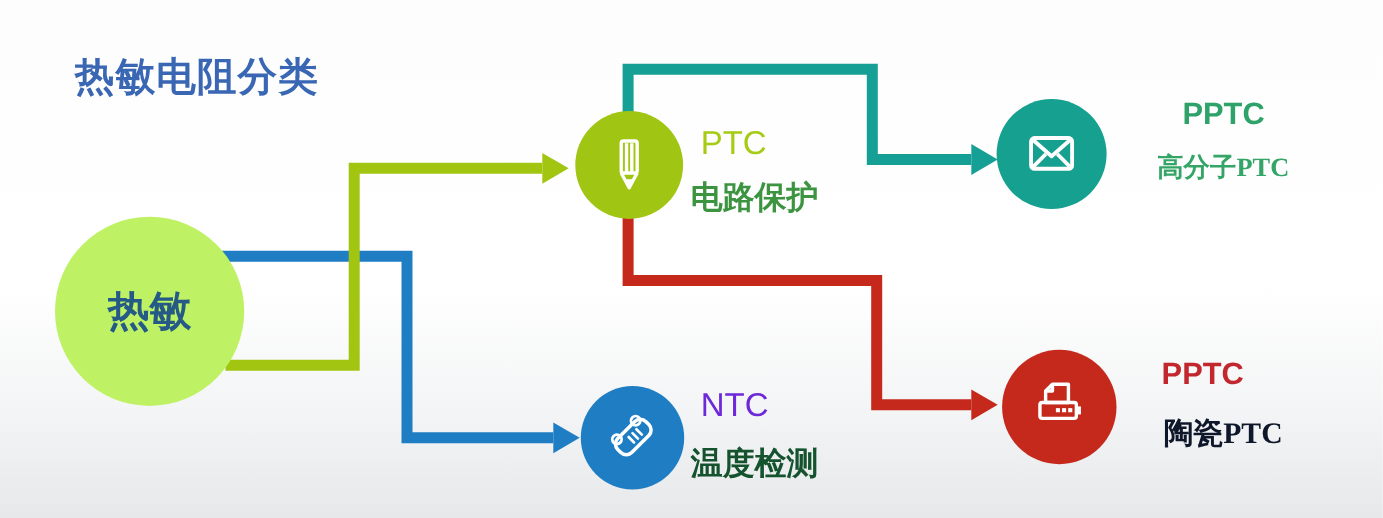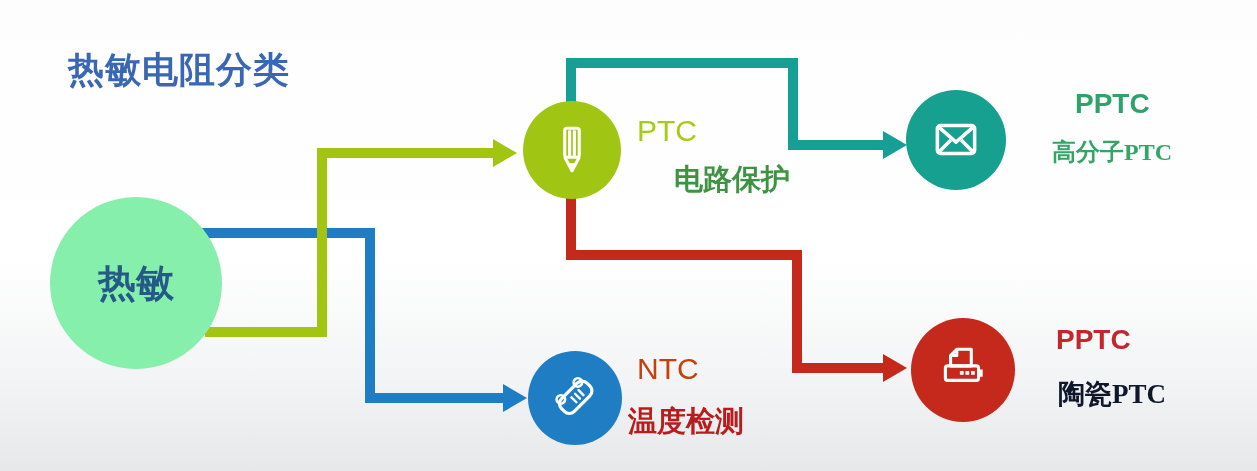--- a/index.html
+++ b/index.html
@@ -9,40 +9,40 @@
     font-family:"Liberation Sans","DejaVu Sans",sans-serif;
   }
   .abs{position:absolute;}
   #title{
     left:68px;top:46px;font-size:36px;font-weight:600;color:#3a67b4;
     letter-spacing:1px;white-space:nowrap;
   }
   #connectors{left:0;top:0;width:1257px;height:471px;}
   .circle{border-radius:50%;display:flex;align-items:center;justify-content:center;}
   #root-circle{
-    left:50px;top:197px;width:172px;height:172px;background:#86efac;
+    left:50px;top:197px;width:172px;height:172px;background:#bef264;
     flex-direction:row;
   }
   .root-text{
     font-family:"Liberation Serif","DejaVu Serif",serif;
     font-size:38px;line-height:48px;font-weight:700;color:#255a87;text-align:center;
   }
   #ptc-circle {left:523px;top:101px;width:98px; height:98px; background:#a0c513;}
   #ntc-circle {left:528px;top:351px;width:94px; height:94px; background:#1f7ec3;}
   #pptc-circle{left:906px;top:90px; width:100px;height:100px;background:#16a08f;}
   #cptc-circle{left:911px;top:318px;width:104px;height:104px;background:#c5291c;}
   .label-en{font-size:30px;color:#a6cb15;white-space:nowrap;}
   .label-cn{
     font-family:"Liberation Serif","DejaVu Serif",serif;font-weight:700;
     font-size:29px;white-space:nowrap;
   }
   #ptc-label {left:637px;top:114px;text-align:right;}
-  #ptc-sub   {left:628px;top:160px;color:#3d9440;margin-left:46px;}
-  #ntc-label {left:637px;top:352px;color:#c2410c;}
-  #ntc-sub   {left:628px;top:402px;color:#b91c1c;}
+  #ptc-sub   {left:628px;top:160px;color:#3d9440;}
+  #ntc-label {left:637px;top:352px;color:#6d28d9;}
+  #ntc-sub   {left:628px;top:402px;color:#14532d;}
   .label-en-bold{font-size:28px;font-weight:700;white-space:nowrap;}
   #pptc-label{left:1055px;top:88px;color:#2ea269;margin-left:20px;}
   #pptc-sub  {left:1052px;top:136px;color:#35a567;font-size:24px;}
   #cptc-label{left:1056px;top:324px;color:#c1272d;}
   #cptc-sub  {left:1058px;top:376px;color:#0f172a;font-size:27px;}
   .icon-svg{display:block;}
 </style>
 </head>
 <body>
 

